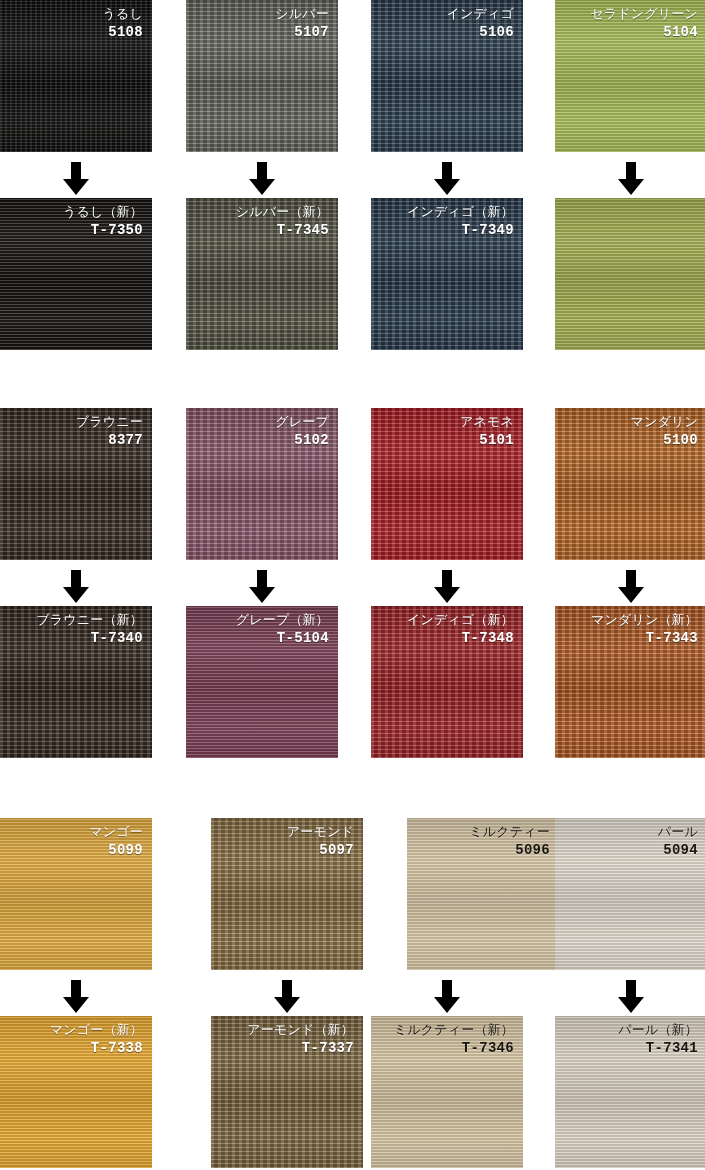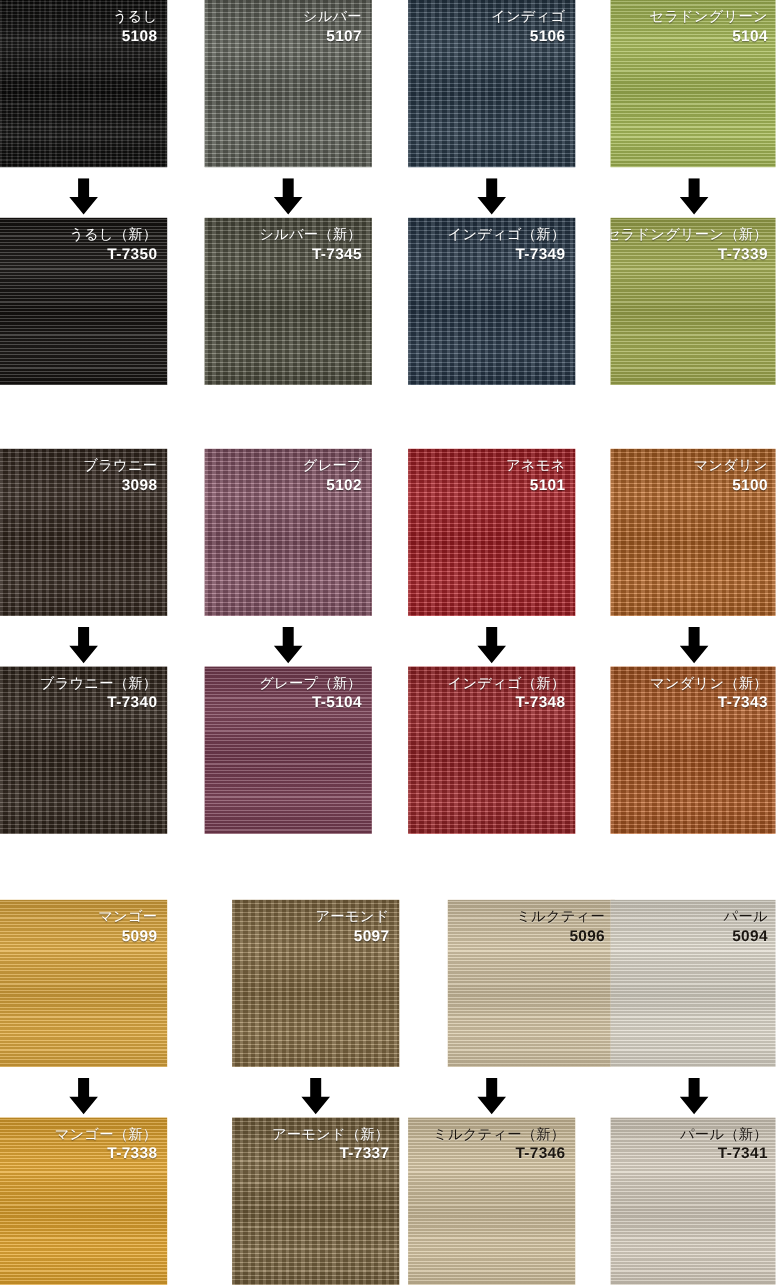--- a/index.html
+++ b/index.html
@@ -14,20 +14,21 @@
   .block { width:705px; display:flex; }
   .block + .block { margin-top:57px; }
 
   .col { position:relative; }
 
   .swatch {
     position:relative;
     width:152px;
     height:152px;
     overflow:hidden;
+    font-family:Liberation Mono, monospace;
   }
 
   
   .tex {
     position:absolute;
     inset:0;
   }
   .tex.weave {
     background-image:
       repeating-linear-gradient(0deg,
@@ -190,36 +191,32 @@
         </div>
         <div class="arrow-wrap" style="position:absolute;left:0;top:160px;height:38px;">
           <svg class="arrow" width="28" height="34" viewBox="0 0 28 34">
             <polygon points="9,0 19,0 19,17 27,17 14,33 1,17 9,17" fill="#000000"></polygon>
           </svg>
         </div>
         <div style="position:absolute;left:0;top:198px;">
           <div class="swatch light-text" style="background-color:#a3ad4f">
             <div class="tex rib"></div>
             <div class="tex shade"></div>
-            <div class="labels">
-              <div class="name">セラドングリーン（新）</div>
-              <div class="code">T-7339</div>
-            </div>
           </div>
         </div>
       </div>
     </div>
     <div class="block">
       <div class="col" style="position:absolute;left:0px;top:408px;width:139px;">
         <div class="swatch light-text" style="background-color:#3b2d23">
           <div class="tex loop"></div>
           <div class="tex shade"></div>
           <div class="labels">
             <div class="name">ブラウニー</div>
-            <div class="code">3098</div>
+            <div class="code">8377</div>
           </div>
         </div>
         <div class="arrow-wrap" style="position:absolute;left:0;top:160px;height:38px;">
           <svg class="arrow" width="28" height="34" viewBox="0 0 28 34">
             <polygon points="9,0 19,0 19,17 27,17 14,33 1,17 9,17" fill="#000000"></polygon>
           </svg>
         </div>
         <div style="position:absolute;left:0;top:198px;">
           <div class="swatch light-text" style="background-color:#392c21">
             <div class="tex loop"></div>

